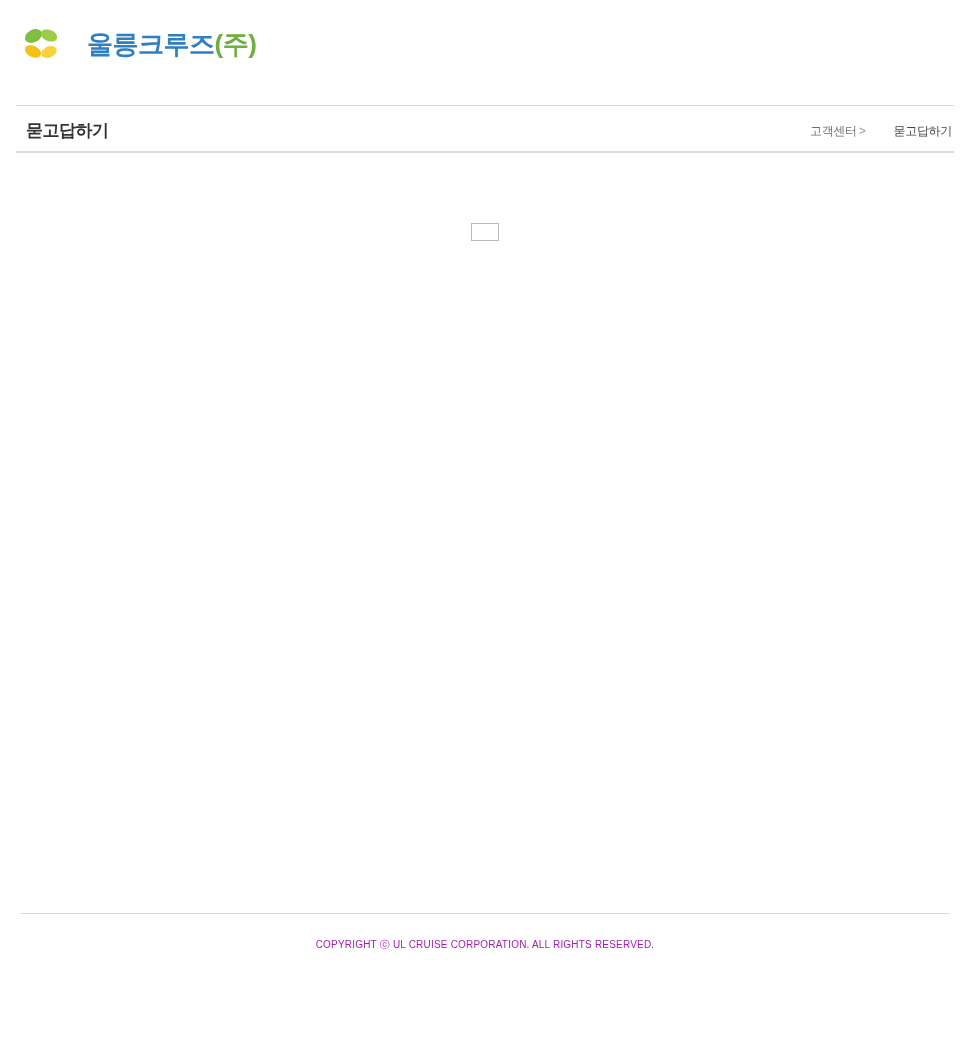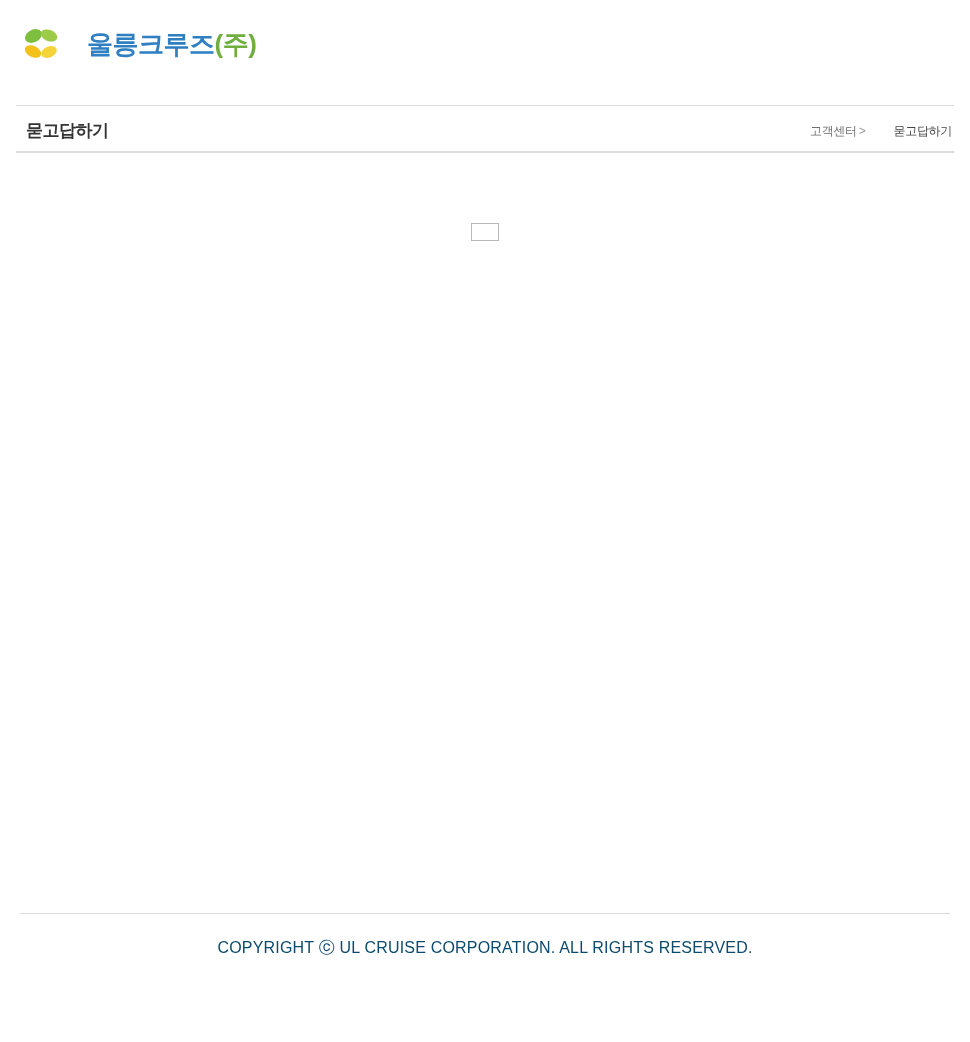--- a/index.html
+++ b/index.html
@@ -140,22 +140,22 @@
   .footer {
     position: absolute;
     left: 20px;
     right: 20px;
     top: 913px;
     border-top: 1px solid #d9d9d9;
     text-align: center;
   }
   .copyright {
     margin-top: 24px;
-    font-size: 16px;
-    color: #0c4a6e;
+    font-size: 10px;
+    color: #a21caf;
     letter-spacing: 0.2px;
   }
 </style>
 </head>
 <body>
 
 <div class="site-header">
   <a class="logo-wrap" href="#">
     <span class="logo-mark">
       <svg width="40" height="40" viewBox="0 0 40 40" aria-hidden="true">

